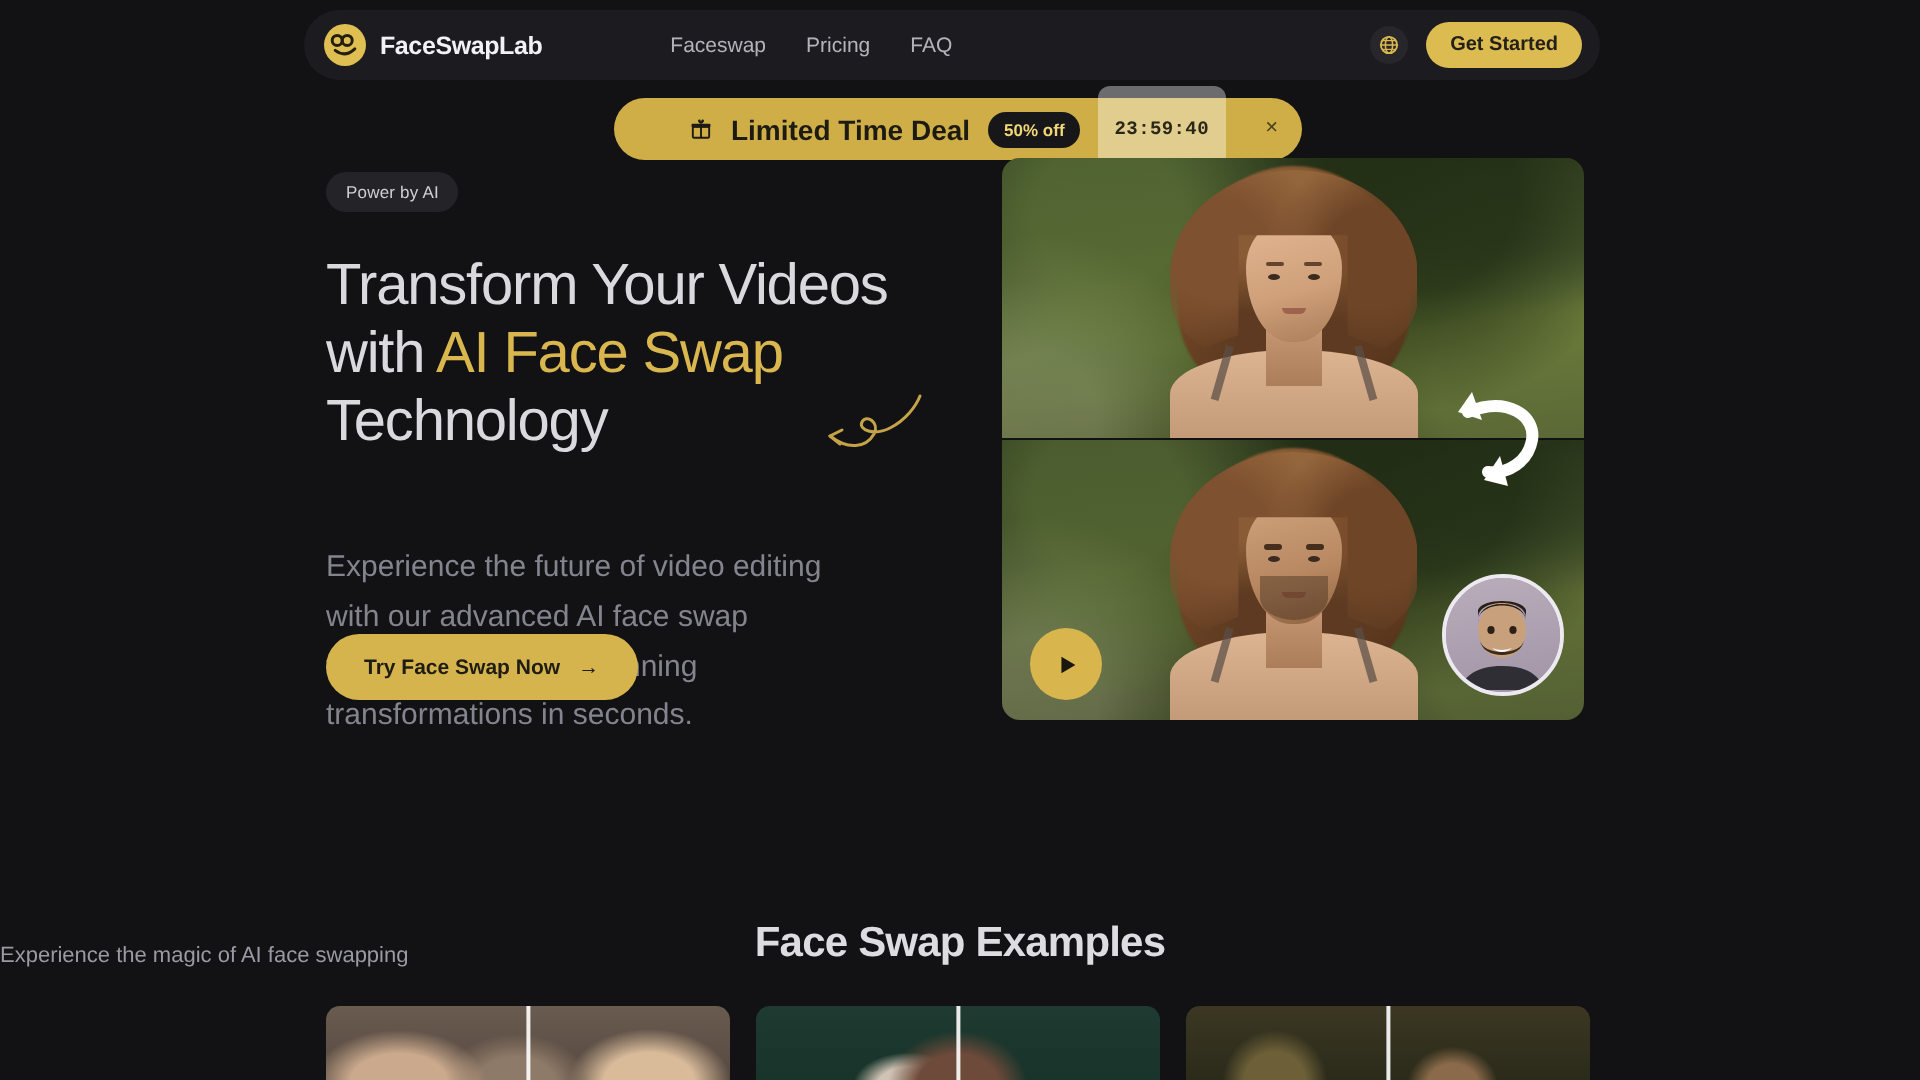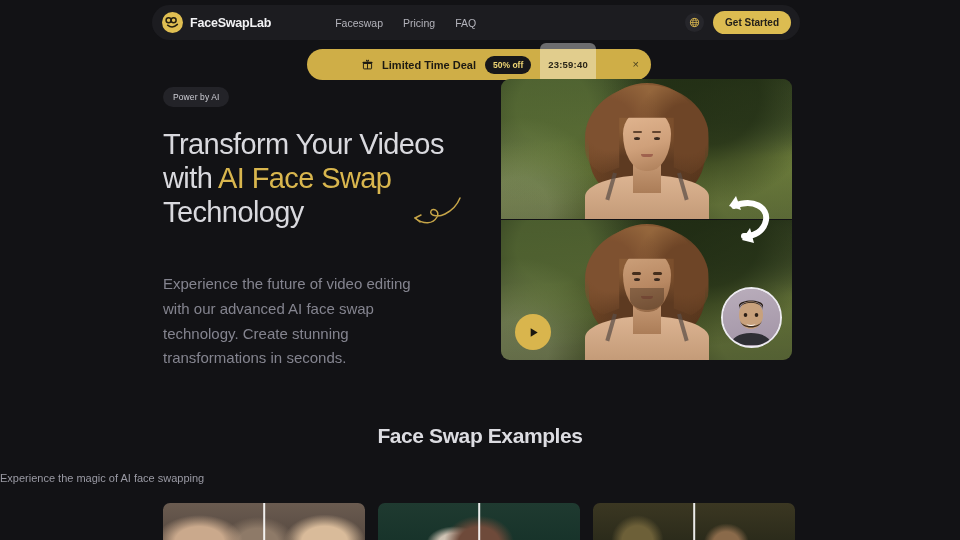--- a/index.html
+++ b/index.html
@@ -123,21 +123,21 @@
     background: #cfae47;
     border-radius: 16px;
     display: flex;
     align-items: center;
     justify-content: center;
     gap: 9px;
     padding: 0 12px;
   }
   .promo-gift { flex: none; display: block; }
   .promo-label {
-    font-size: 11px;
+    font-size: 14px;
     font-weight: bold;
     color: #1d1a12;
     white-space: nowrap;
   }
   .promo-badge {
     background: #17171a;
     color: #f0d675;
     font-size: 8.5px;
     font-weight: bold;
     border-radius: 10px;
@@ -146,20 +146,21 @@
   }
   .promo-timer {
     background: rgba(255,255,255,0.38);
     color: #2a2618;
     font-size: 9.5px;
     font-weight: bold;
     border-radius: 6px;
     padding: 16px 8px;
     white-space: nowrap;
     letter-spacing: 0.2px;
+    font-family: Liberation Mono, monospace;
   }
   .promo-close {
     position: absolute;
     right: 10px;
     background: none;
     border: none;
     color: #4a411f;
     font-size: 11px;
     cursor: pointer;
     line-height: 1;
@@ -402,21 +403,21 @@
   }
   .avatar-inner {
     position: absolute;
     inset: 0;
     background: linear-gradient(170deg, #b9adbb 0%, #a294a6 100%);
   }
 
   
   .examples-title {
     position: absolute;
-    top: 424px;
+    top: 460px;
     left: 0;
     width: 960px;
     text-align: center;
     font-size: 21px;
     font-weight: bold;
     color: #dcdce1;
     letter-spacing: -0.4px;
   }
   .examples-sub {
     position: absolute;
@@ -533,20 +534,24 @@
 
     <h1 class="headline"><span>Transform Your Videos with </span><span class="accent">AI Face Swap</span><span> Technology</span></h1>
 
     <svg class="swirl" width="54" height="34" viewBox="0 0 54 34" aria-hidden="true">
       <path d="M4 24 C13 31 22 30 26 23 C29 17 22 13 20 17 C18 21 26 24 34 20 C42 16 47 9 49 4" fill="none" stroke="#c5a448" stroke-width="1.5" stroke-linecap="round"></path>
       <path d="M4 24 L10 21 M4 24 L9 28" fill="none" stroke="#c5a448" stroke-width="1.5" stroke-linecap="round"></path>
     </svg>
 
     <p class="hero-sub">Experience the future of video editing with our advanced AI face swap technology. Create stunning transformations in seconds.</p>
 
+    <button class="hero-cta">
+      <span>Try Face Swap Now</span>
+      <span>→</span>
+    </button>
   </div>
 
   <div class="hero-media">
 
     <div class="frame top">
       <div class="scene-bg"></div>
       <div class="scene-blur"></div>
       <div class="person">
         <div class="hair-back"></div>
         <div class="shoulders"></div>

